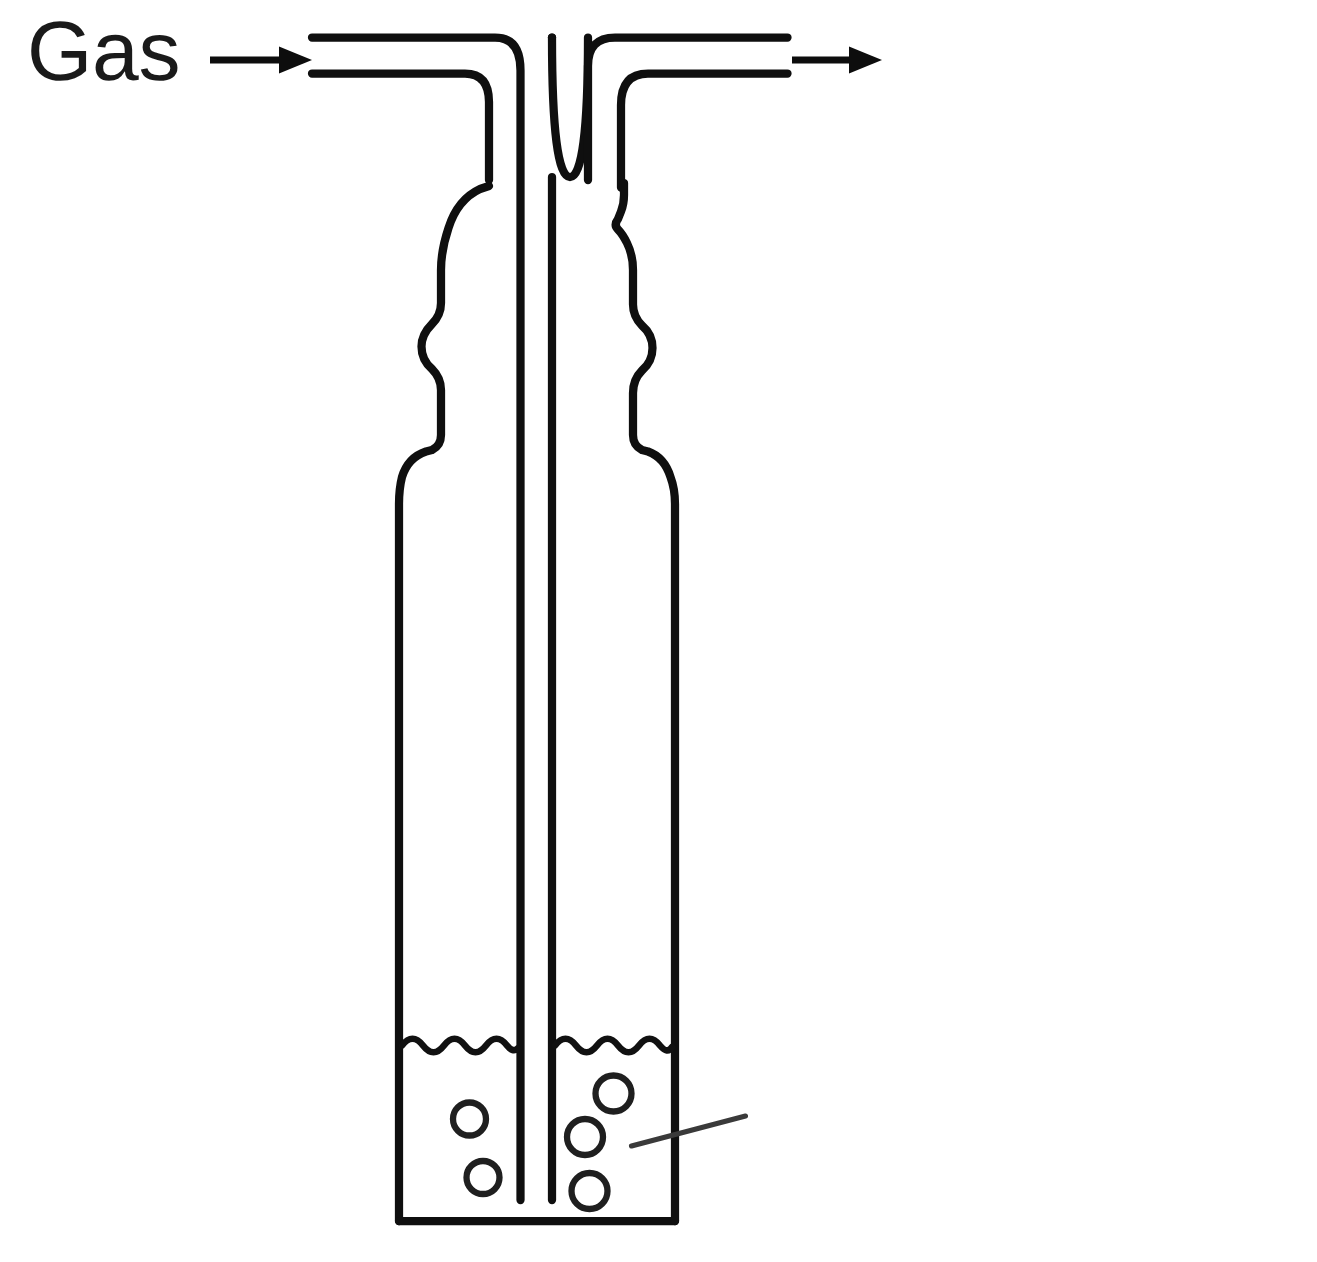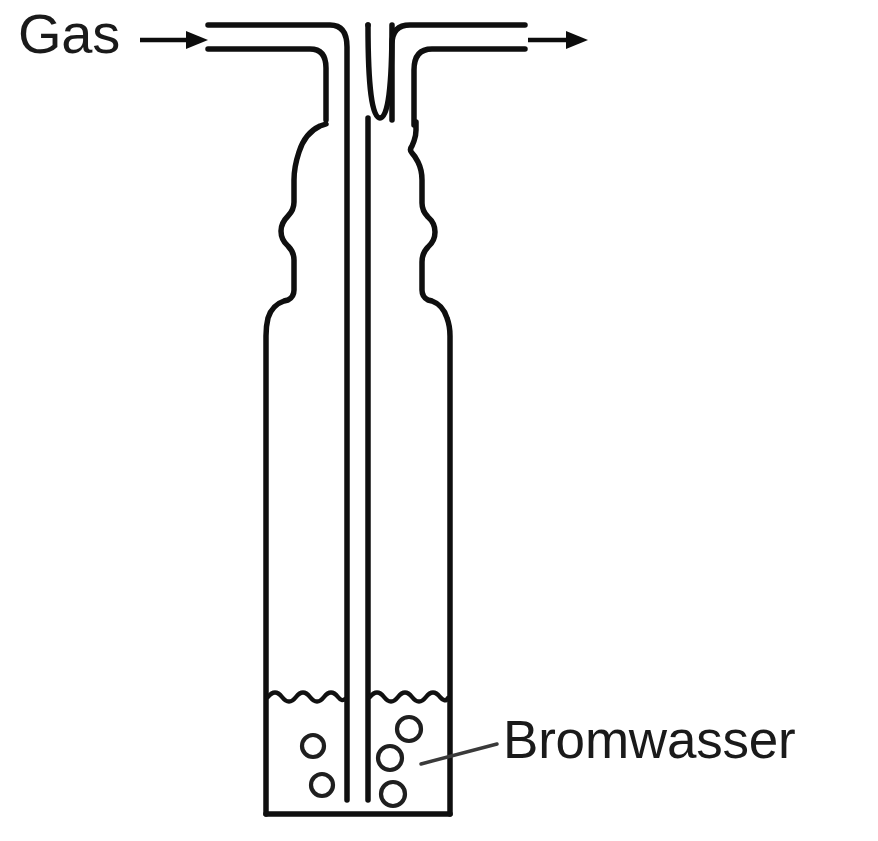--- a/index.html
+++ b/index.html
@@ -207,15 +207,14 @@
     </g>
 
     <g>
       <line class="leader-line" x1="421" y1="764" x2="497" y2="744"></line>
     </g>
 
   </svg>
 
   <div class="diagram-label" id="label-gas">Gas</div>
 
-  <div class="diagram-label" id="label-bromwasser">Bromwasser</div>
 
 </div>
 
 </body></html>

